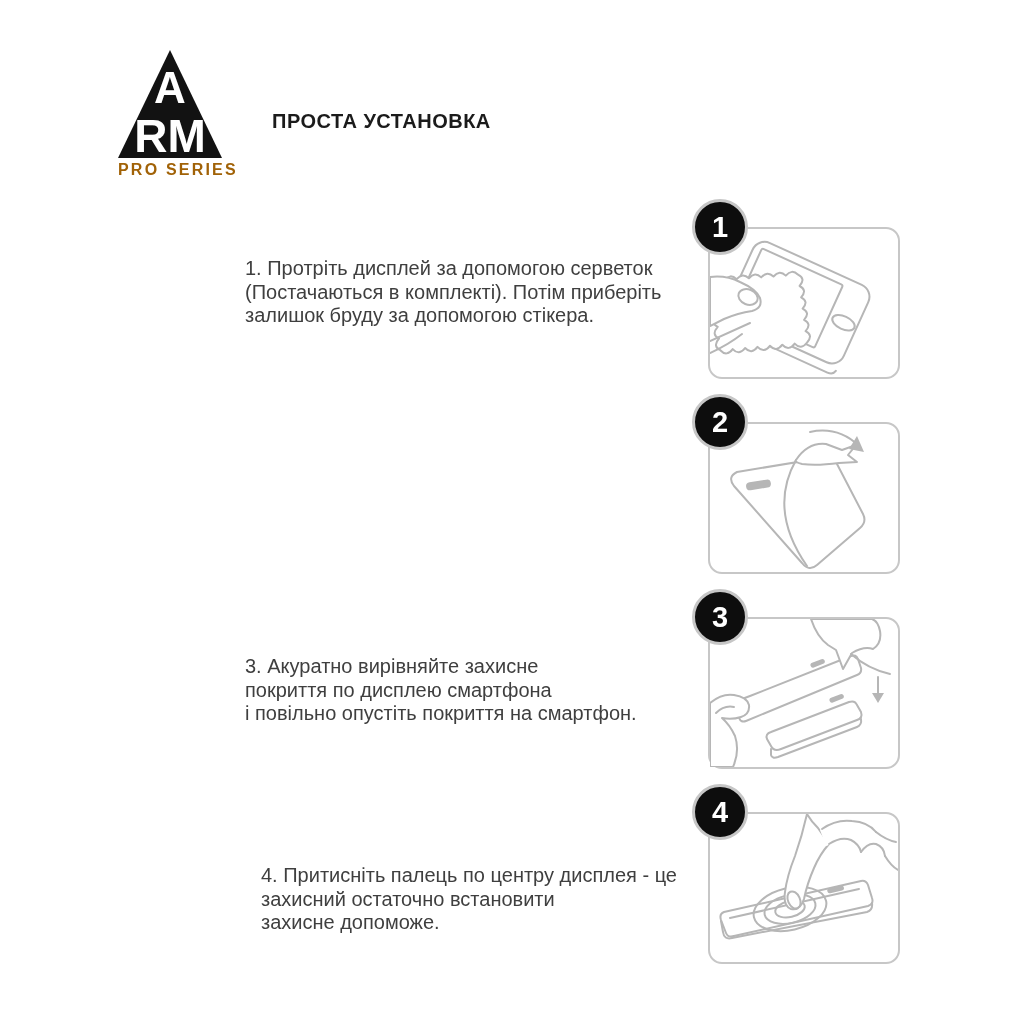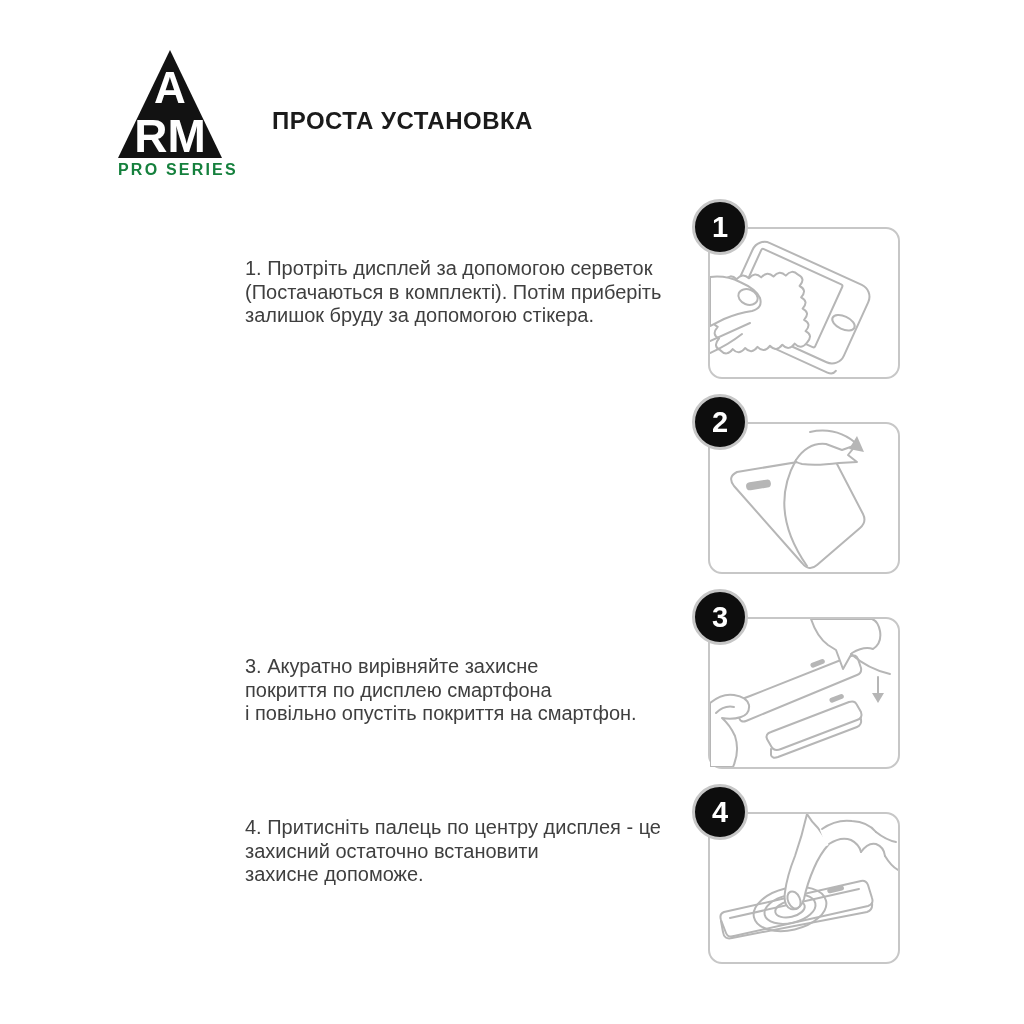--- a/index.html
+++ b/index.html
@@ -5,35 +5,35 @@
   html,body{margin:0;padding:0;background:#fff;}
   .page{
     position:relative;width:1024px;height:1024px;background:#ffffff;
     font-family:"Liberation Sans",sans-serif;overflow:hidden;
   }
   
   .logo{position:absolute;left:112px;top:45px;width:150px;height:140px;}
   .logo svg{display:block;}
   .logo-sub{
     position:absolute;left:118px;top:161px;
-    font-size:16px;font-weight:700;letter-spacing:2.2px;color:#15803d;white-space:nowrap;
+    font-size:16px;font-weight:700;letter-spacing:2.2px;color:#a16207;white-space:nowrap;
   }
   
   .title{
     position:absolute;left:272px;top:106px;
-    font-size:24px;line-height:30px;font-weight:700;letter-spacing:.5px;
+    font-size:20px;line-height:30px;font-weight:700;letter-spacing:.5px;
     color:#1b1b1b;white-space:nowrap;
   }
   
   .step-text{
     position:absolute;left:245px;width:470px;
     font-size:20px;line-height:23.5px;color:#3f3f3f;
   }
   .step-text div{white-space:nowrap;}
-  .step1{top:257px;} .step2{top:484px;} .step3{top:655px;} .step4{top:816px;}
+  .step1{top:257px;} .step2{top:484px;} .step3{top:655px;} .step4{top:864px;margin-left:16px;}
   
   .figure{position:absolute;left:708px;width:192px;height:152px;}
   .fig1{top:227px;} .fig2{top:422px;} .fig3{top:617px;} .fig4{top:812px;}
   .frame{
     position:absolute;left:0;top:0;width:192px;height:152px;box-sizing:border-box;
     border:2px solid #c7c7c7;border-radius:14px;background:#fff;
   }
   .frame svg{position:absolute;left:0;top:0;}
   .badge{
     position:absolute;left:-16px;top:-28px;width:50px;height:50px;

